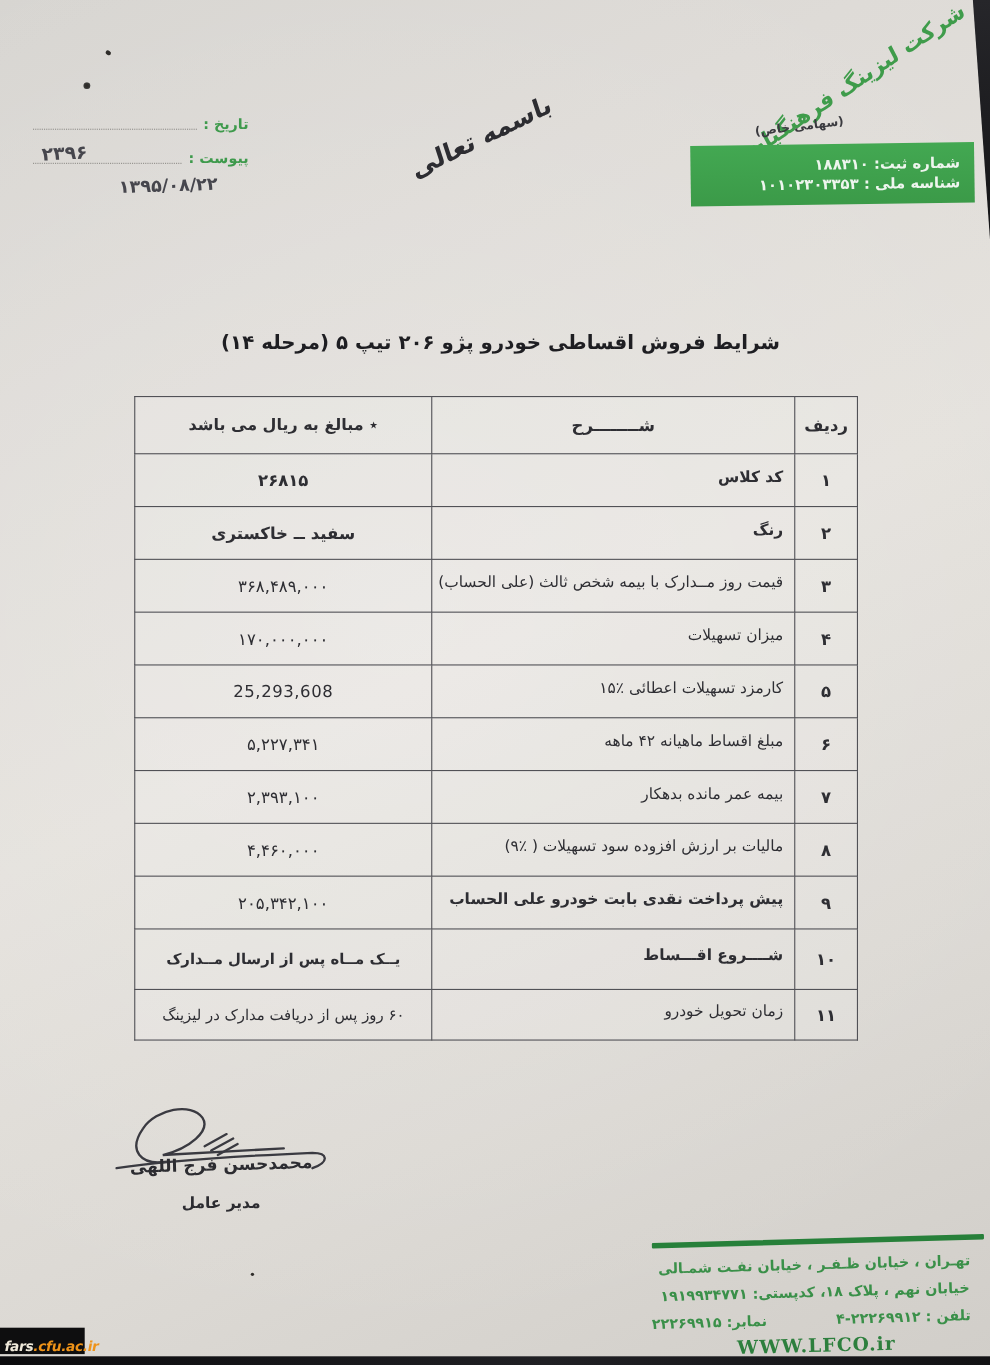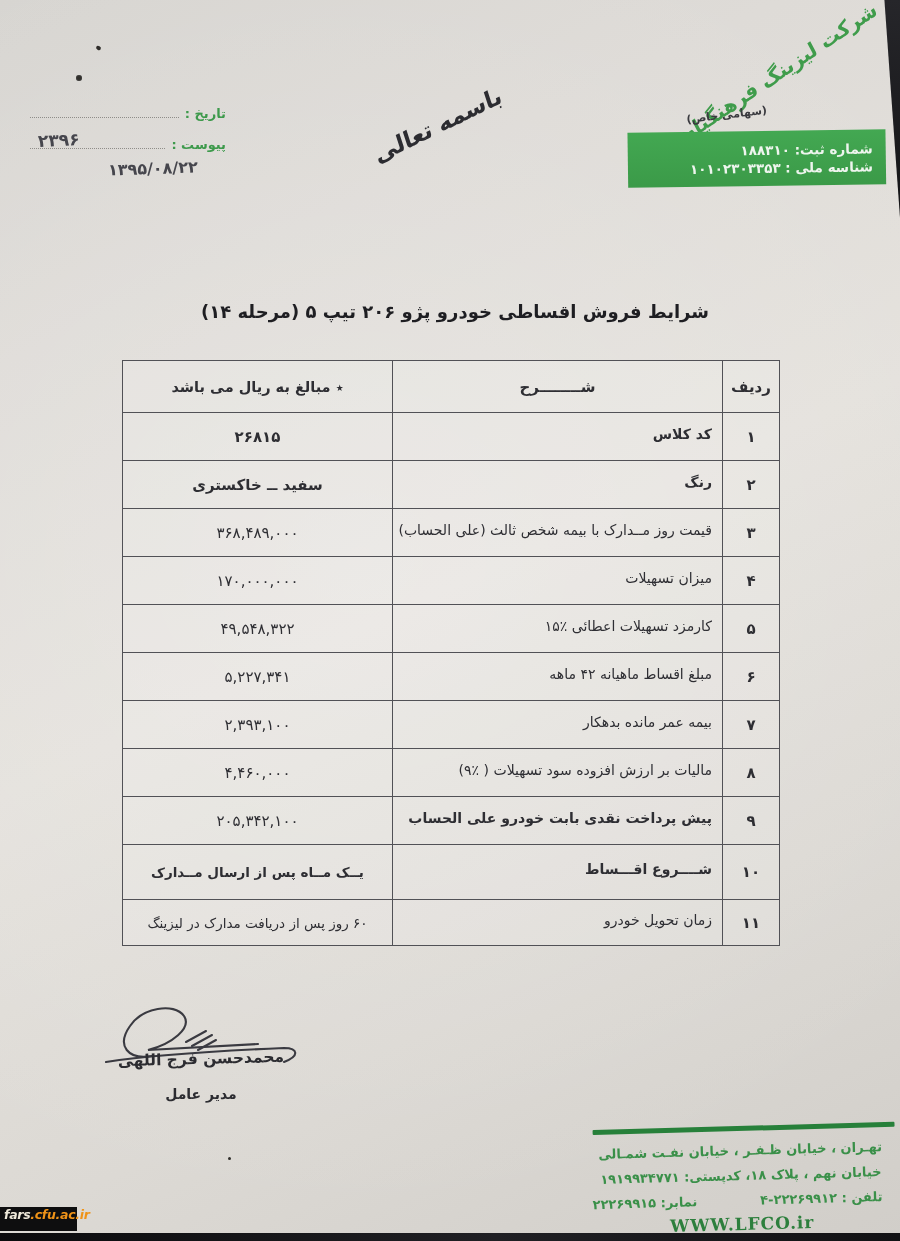--- a/index.html
+++ b/index.html
@@ -90,21 +90,21 @@
     transform:rotate(-1.6deg); }
   .footer-bar { width:302px; height:5px; background:#27803a; margin-bottom:7px; border-radius:1px; }
   .f-line { color:#3a9049; font-size:13px; font-weight:bold; line-height:25px; text-align:center;
     letter-spacing:.2px; white-space:nowrap; }
   .f-line.split { display:flex; justify-content:space-between; padding:0 14px 0 6px; }
   .f-web { font-family:"DejaVu Serif", serif; direction:ltr; color:#2d7f3d; font-size:17px;
     font-weight:bold; text-align:center; letter-spacing:1px; margin-top:1px; }
 
   
   .watermark { position:absolute; left:0; bottom:10px; width:77px; height:24px; background:#0e0e0f;
-    display:flex; align-items:flex-start; padding-left:4px; font-style:italic; font-weight:bold;
+    display:flex; align-items:flex-end; padding-left:4px; font-style:italic; font-weight:bold;
     font-size:12.5px; letter-spacing:-0.3px; }
   .wm-a { color:#efe9da; } .wm-b { color:#ef9318; }
 </style>
 </head>
 <body>
 
 <div class="photo">
   <div class="paper"></div>
 
   <div class="speck s1"></div>
@@ -169,21 +169,21 @@
           <td class="amt">۳۶۸,۴۸۹,۰۰۰</td>
         </tr>
         <tr>
           <td class="no">۴</td>
           <td class="desc">میزان تسهیلات</td>
           <td class="amt">۱۷۰,۰۰۰,۰۰۰</td>
         </tr>
         <tr>
           <td class="no">۵</td>
           <td class="desc">کارمزد تسهیلات اعطائی ٪۱۵</td>
-          <td class="amt">۴۹,۵۴۸,۳۲۲</td>
+          <td class="amt">25,293,608</td>
         </tr>
         <tr>
           <td class="no">۶</td>
           <td class="desc">مبلغ اقساط  ماهیانه ۴۲ ماهه</td>
           <td class="amt">۵,۲۲۷,۳۴۱</td>
         </tr>
         <tr>
           <td class="no">۷</td>
           <td class="desc">بیمه  عمر مانده بدهکار</td>
           <td class="amt">۲,۳۹۳,۱۰۰</td>

